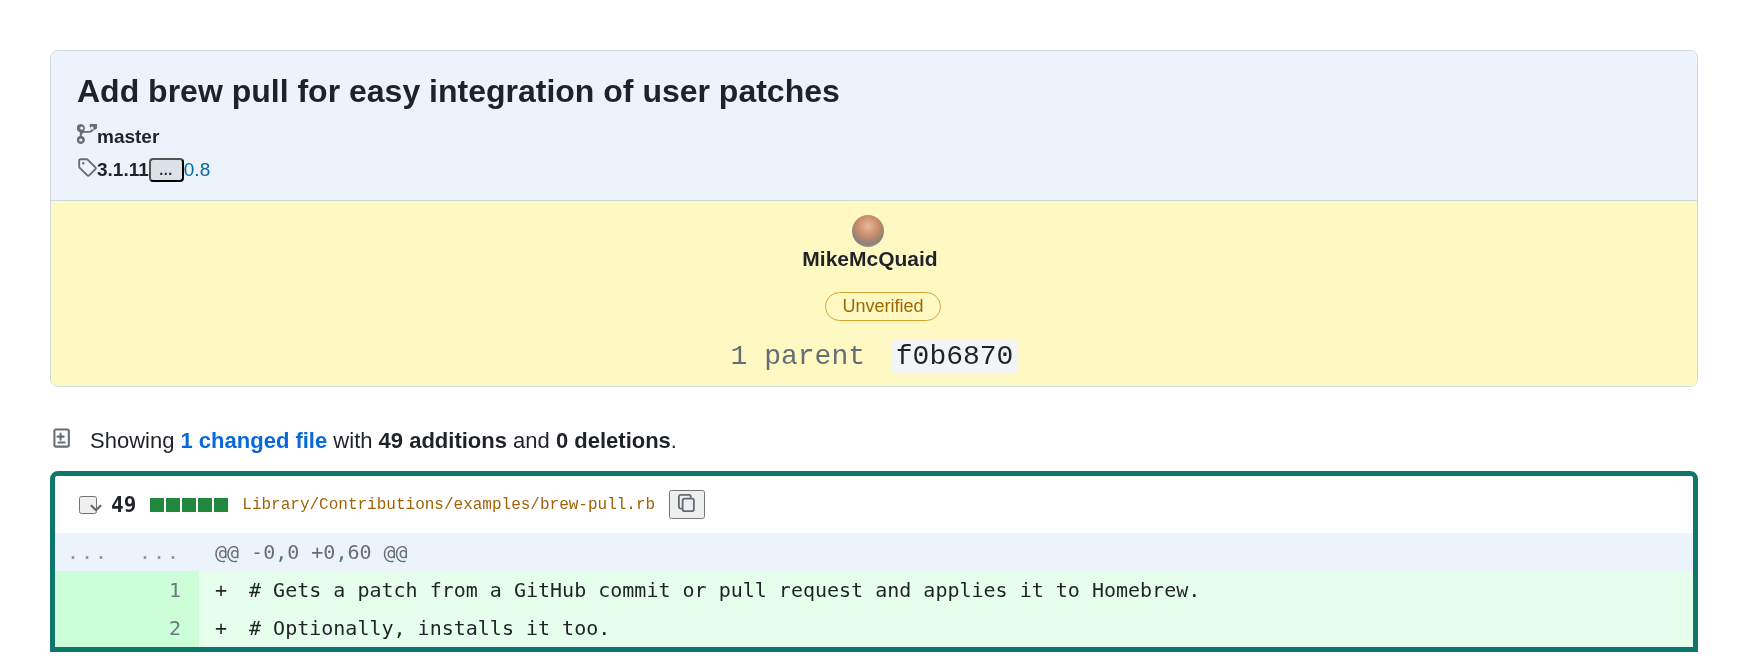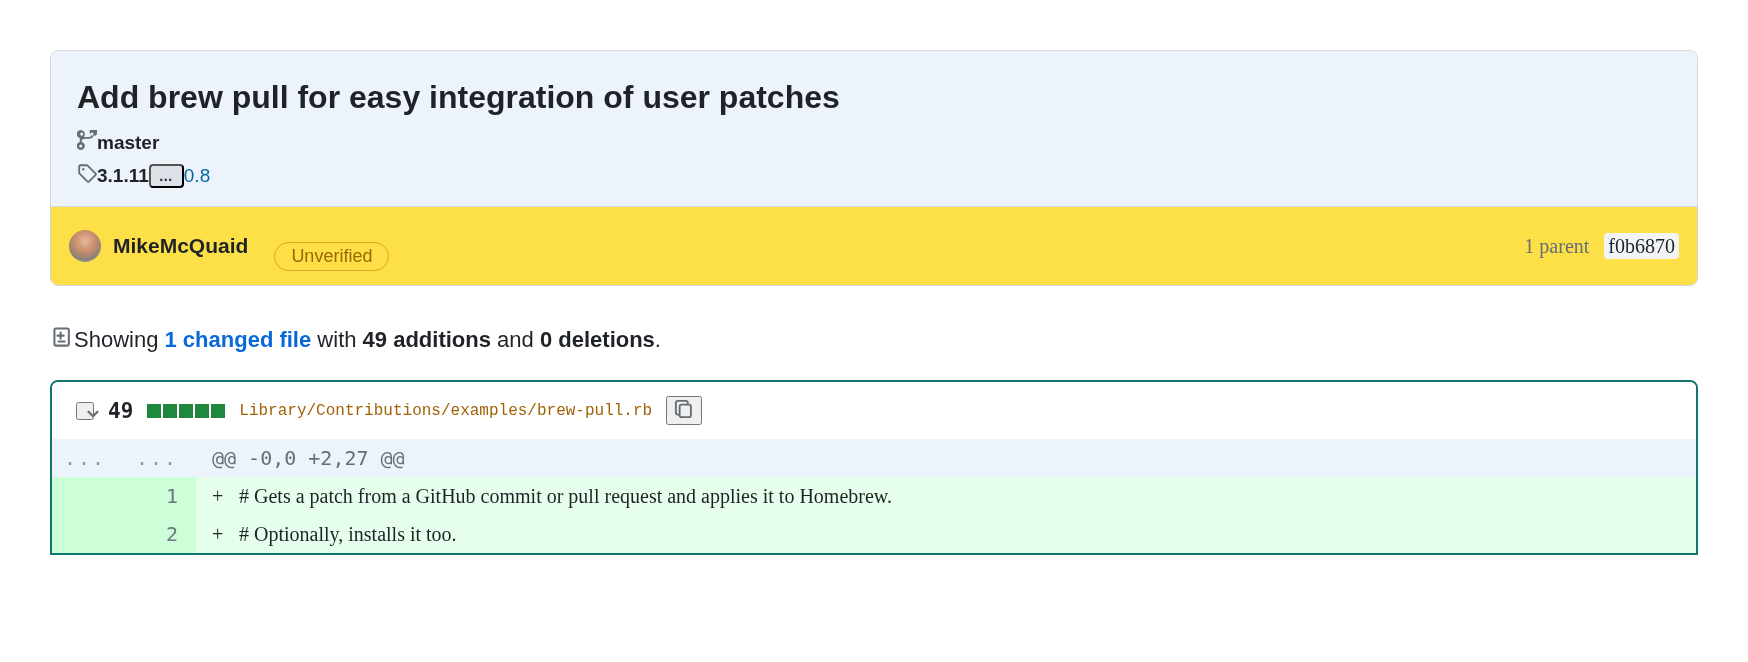--- a/index.html
+++ b/index.html
@@ -13,21 +13,21 @@
     width: 1748px;
     padding: 50px 50px 0 50px;
   }
   .commit-box {
     border: 1px solid #d0d7de;
     border-radius: 8px;
     overflow: hidden;
   }
   .commit-header {
     background: #ecf3fa;
-    padding: 28px 26px 18px 26px;
+    padding: 22px 26px 18px 26px;
   }
   .commit-title {
     font-size: 32px;
     font-weight: 600;
     color: #1f2328;
     margin: 0 0 14px 0;
   }
   .branch-row, .tag-row {
     display: flex;
     align-items: center;
@@ -43,26 +43,27 @@
     border-radius: 4px;
     font-weight: 700;
     color: #1f2328;
     font-size: 14px;
     padding: 1px 8px;
     letter-spacing: 1px;
     line-height: 18px;
   }
   .tag-last { color: #0369a1; }
   .commit-meta {
-    background: #fde047;
+    background: #fef9c3;
     border-top: 1px solid #d0d7de;
     padding: 14px 18px;
     display: flex;
     align-items: center;
     font-size: 21px;
+    flex-direction: column;
   }
   .avatar {
     width: 32px; height: 32px;
     border-radius: 50%;
     background: radial-gradient(circle at 50% 35%, #e6b89c 0%, #c98d6b 40%, #8a8178 70%, #c9c0b8 100%);
     margin-right: 12px;
     flex: none;
   }
   .author { font-weight: 600; margin-right: 8px; }
   .commit-action { color: #656d76; }
@@ -72,45 +73,46 @@
     color: #9a6700;
     font-size: 18px;
     font-weight: 500;
     padding: 3px 16px;
     border-radius: 999px;
     margin-top: 21px;
   }
   .spacer { flex: 1; }
   .parent-info {
     color: #656d76;
-    font-family: Liberation Serif, serif;
-    font-size: 20px;
+    font-family: Liberation Mono, monospace;
+    font-size: 28px;
+    margin-top: 20px;
   }
   .parent-sha {
     color: #1f2328;
     background: #f3f4f6;
     padding: 2px 4px;
     border-radius: 4px;
     margin-left: 10px;
   }
 
   .summary-row {
     display: flex;
     align-items: center;
-    gap: 0;
-    margin: 40px 0 26px 2px;
+    gap: 16px;
+    margin: 40px 0 16px 2px;
     font-size: 22px;
     color: #1f2328;
   }
   .summary-row svg { fill: #656d76; }
   .link-blue { color: #0969da; font-weight: 600; }
   .strong { font-weight: 700; }
 
   .file-box {
-    border: 2px solid #0f766e;
+    border: 5px solid #0f766e;
     border-top-left-radius: 8px;
     border-top-right-radius: 8px;
     overflow: hidden;
   }
   .file-hdr {
     display: flex;
     align-items: center;
     gap: 14px;
     padding: 14px 24px;
     font-size: 21px;
@@ -137,21 +139,21 @@
     width: 72px;
     text-align: right;
     padding-right: 18px !important;
     color: #6e7781;
     user-select: none;
   }
   .hunk-row td { background: #ecf3fa; color: #656d76; }
   .hunk-row .ln-col { color: #8c96a0; letter-spacing: 2px; }
   .hunk-text { padding-left: 16px !important; }
   .add-row .ln-col { background: #ccffd8; }
-  .add-row .code-col { background: #e6ffec; color: #1f2328; padding-left: 16px !important; white-space: pre; font-family: Liberation Serif, serif; }
+  .add-row .code-col { background: #e6ffec; color: #1f2328; padding-left: 16px !important; white-space: pre; }
   .sign { display: inline-block; width: 22px; color: #1f2328; }
 </style>
 </head>
 <body>
 
 <div class="page">
 
   <div class="commit-box">
     <div class="commit-header">
       <h1 class="commit-title">Add brew pull for easy integration of user patches</h1>
@@ -227,21 +229,21 @@
             <path d="M11 4.5V3a1.5 1.5 0 0 0-1.5-1.5H3A1.5 1.5 0 0 0 1.5 3v8A1.5 1.5 0 0 0 3 12.5h1.5" stroke-width="1.5"></path>
           </svg>
       </button>
     </div>
 
     <table class="diff-table">
       <tbody>
           <tr class="hunk-row">
         <td class="ln-col">...</td>
         <td class="ln-col">...</td>
-        <td class="hunk-text">@@ -0,0 +2,27 @@</td>
+        <td class="hunk-text">@@ -0,0 +0,60 @@</td>
       </tr>
       <tr class="add-row">
         <td class="ln-col"></td>
         <td class="ln-col">1</td>
         <td class="code-col"><span class="sign">+</span><span> # Gets a patch from a GitHub commit or pull request and applies it to Homebrew.</span></td>
       </tr>
       <tr class="add-row">
         <td class="ln-col"></td>
         <td class="ln-col">2</td>
         <td class="code-col"><span class="sign">+</span><span> # Optionally, installs it too.</span></td>

